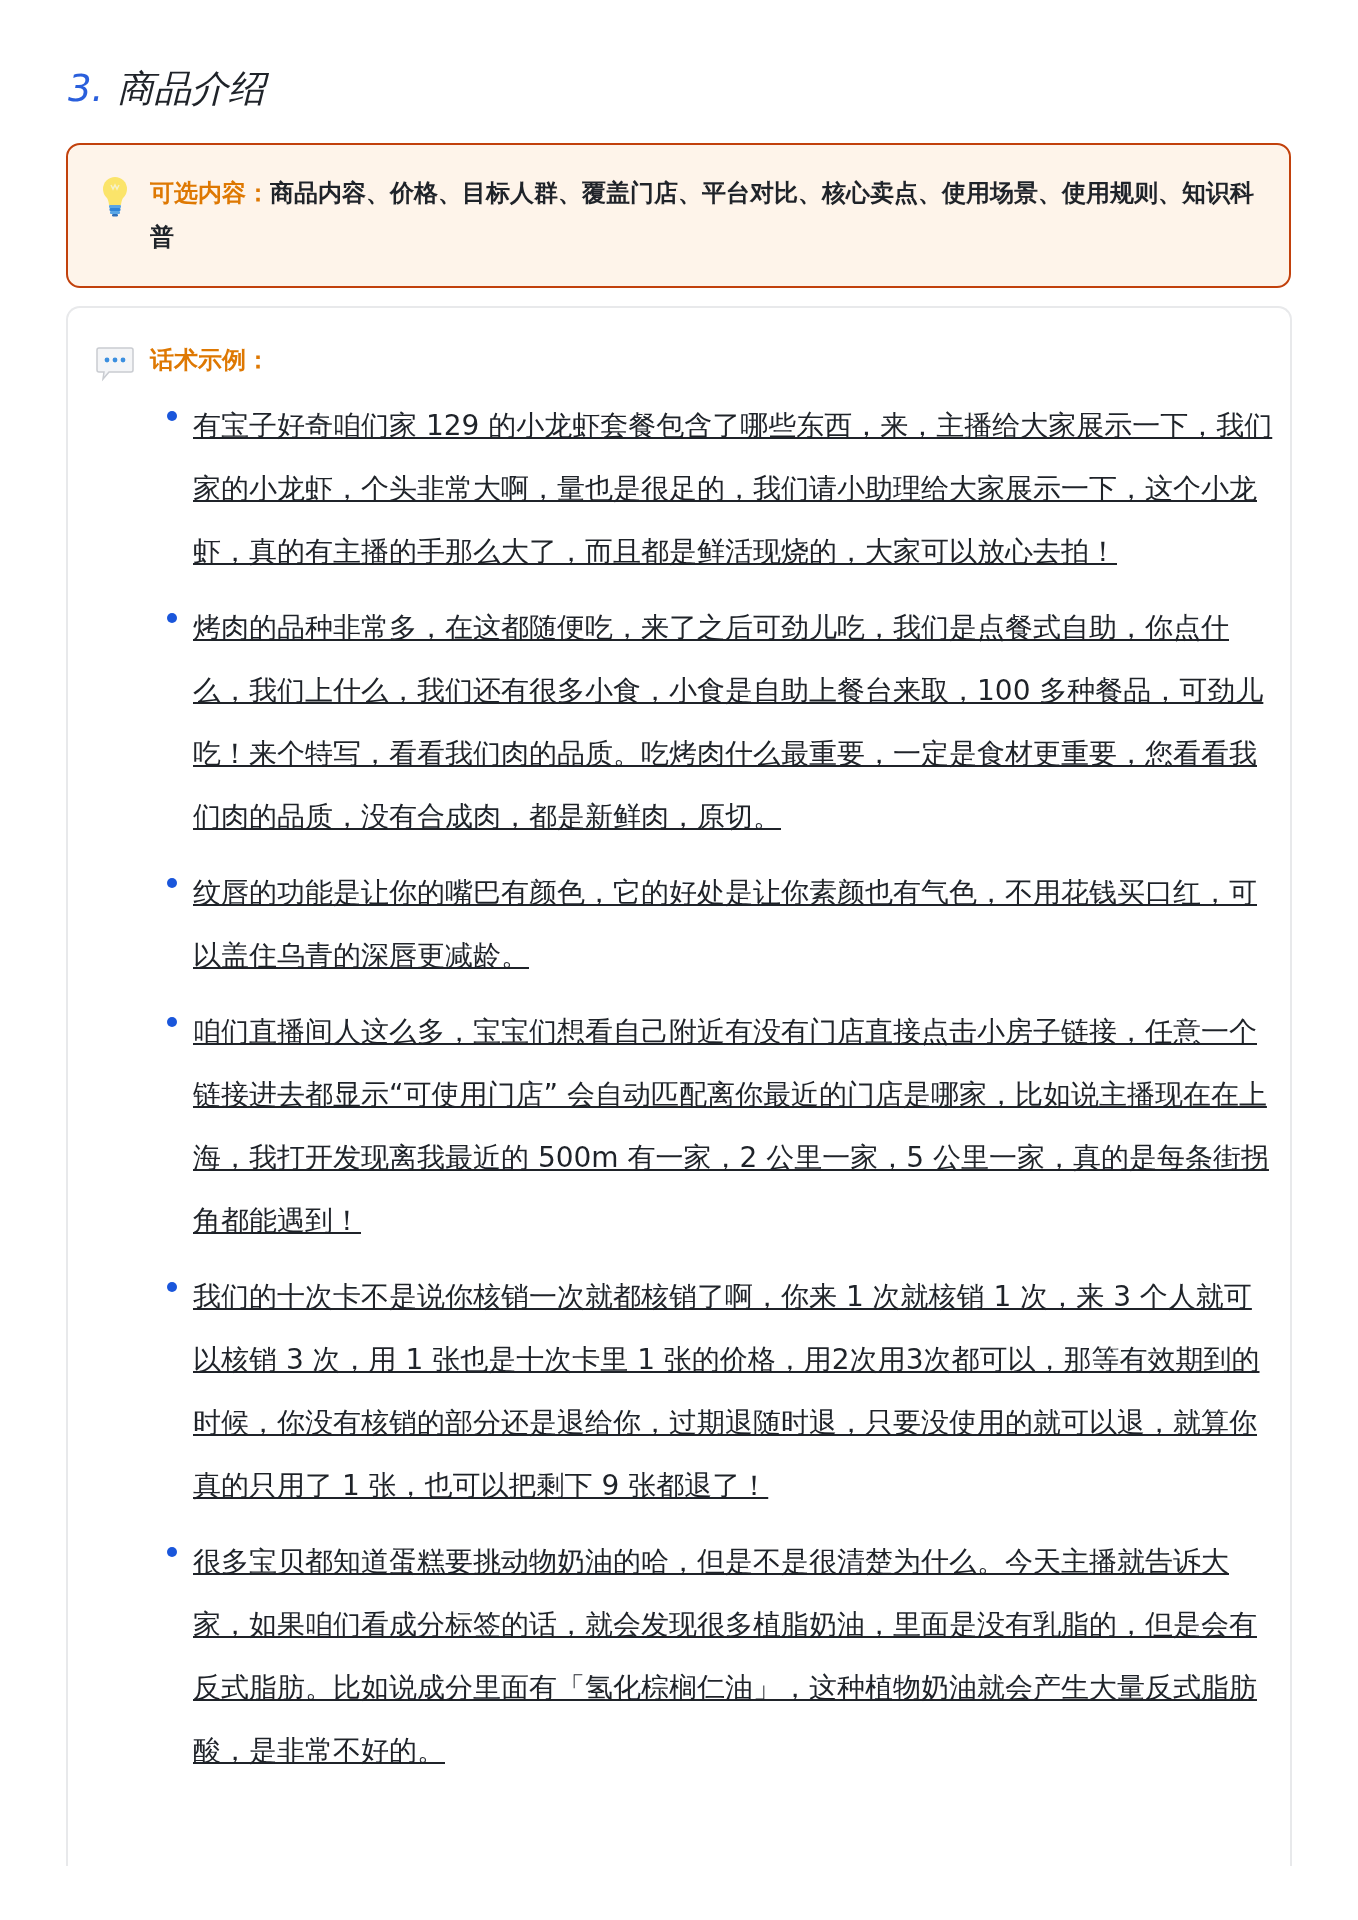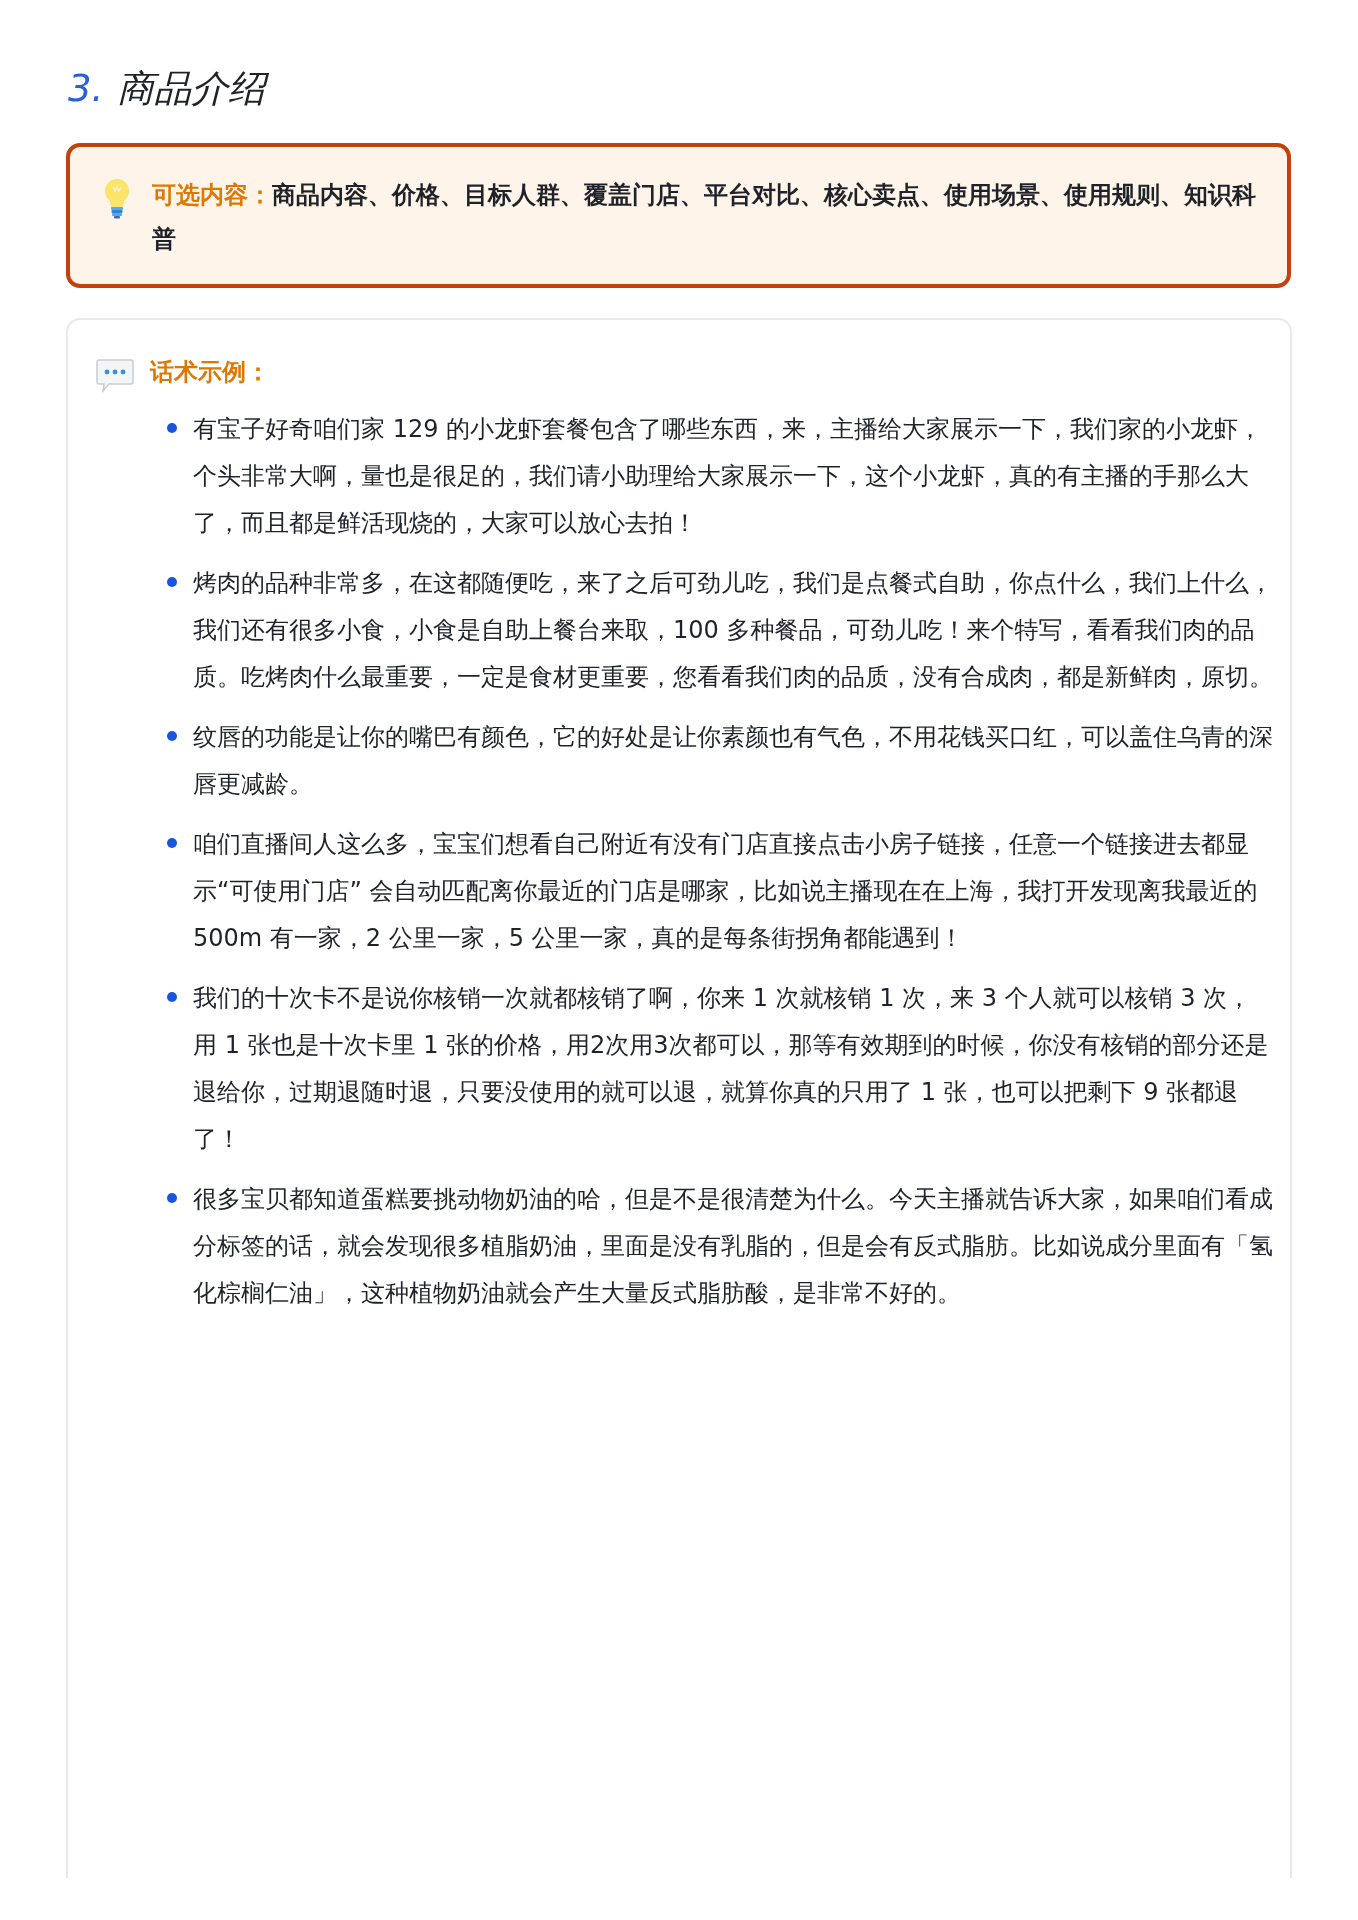--- a/index.html
+++ b/index.html
@@ -32,21 +32,21 @@
       margin-right: 14px;
     }
     .callout {
       position: absolute;
       left: 66px;
       top: 143px;
       width: 1225px;
       height: 145px;
       box-sizing: border-box;
       background: #fef4ea;
-      border: 4px solid #c2410c;
+      border: 2px solid #c2410c;
       border-radius: 14px;
     }
     .callout .bulb {
       position: absolute;
       left: 32px;
       top: 31px;
       width: 30px;
       height: 42px;
     }
     .callout .content {
@@ -58,21 +58,21 @@
       line-height: 44px;
       font-weight: 700;
       color: #1f2329;
     }
     .callout .label {
       color: #de7802;
     }
     .examples {
       position: absolute;
       left: 66px;
-      top: 318px;
+      top: 306px;
       width: 1226px;
       height: 1560px;
       box-sizing: border-box;
       border: 2px solid #e8e9eb;
       border-bottom: none;
       border-radius: 14px 14px 0 0;
       background: #ffffff;
     }
     .examples .chat-icon {
       position: absolute;
@@ -94,24 +94,25 @@
       position: absolute;
       left: 125px;
       top: 86px;
       width: 1080px;
       margin: 0;
       padding: 0;
       list-style: none;
     }
     .list li {
       position: relative;
-      font-size: 24px;
-      line-height: 47px;
+      font-size: 28px;
+      line-height: 63px;
       color: #1f2329;
       margin-bottom: 13px;
+      text-decoration: underline;
     }
     .list li .dot {
       position: absolute;
       left: -26px;
       top: 17px;
       width: 10px;
       height: 10px;
       border-radius: 50%;
       background: #1a56db;
     }

